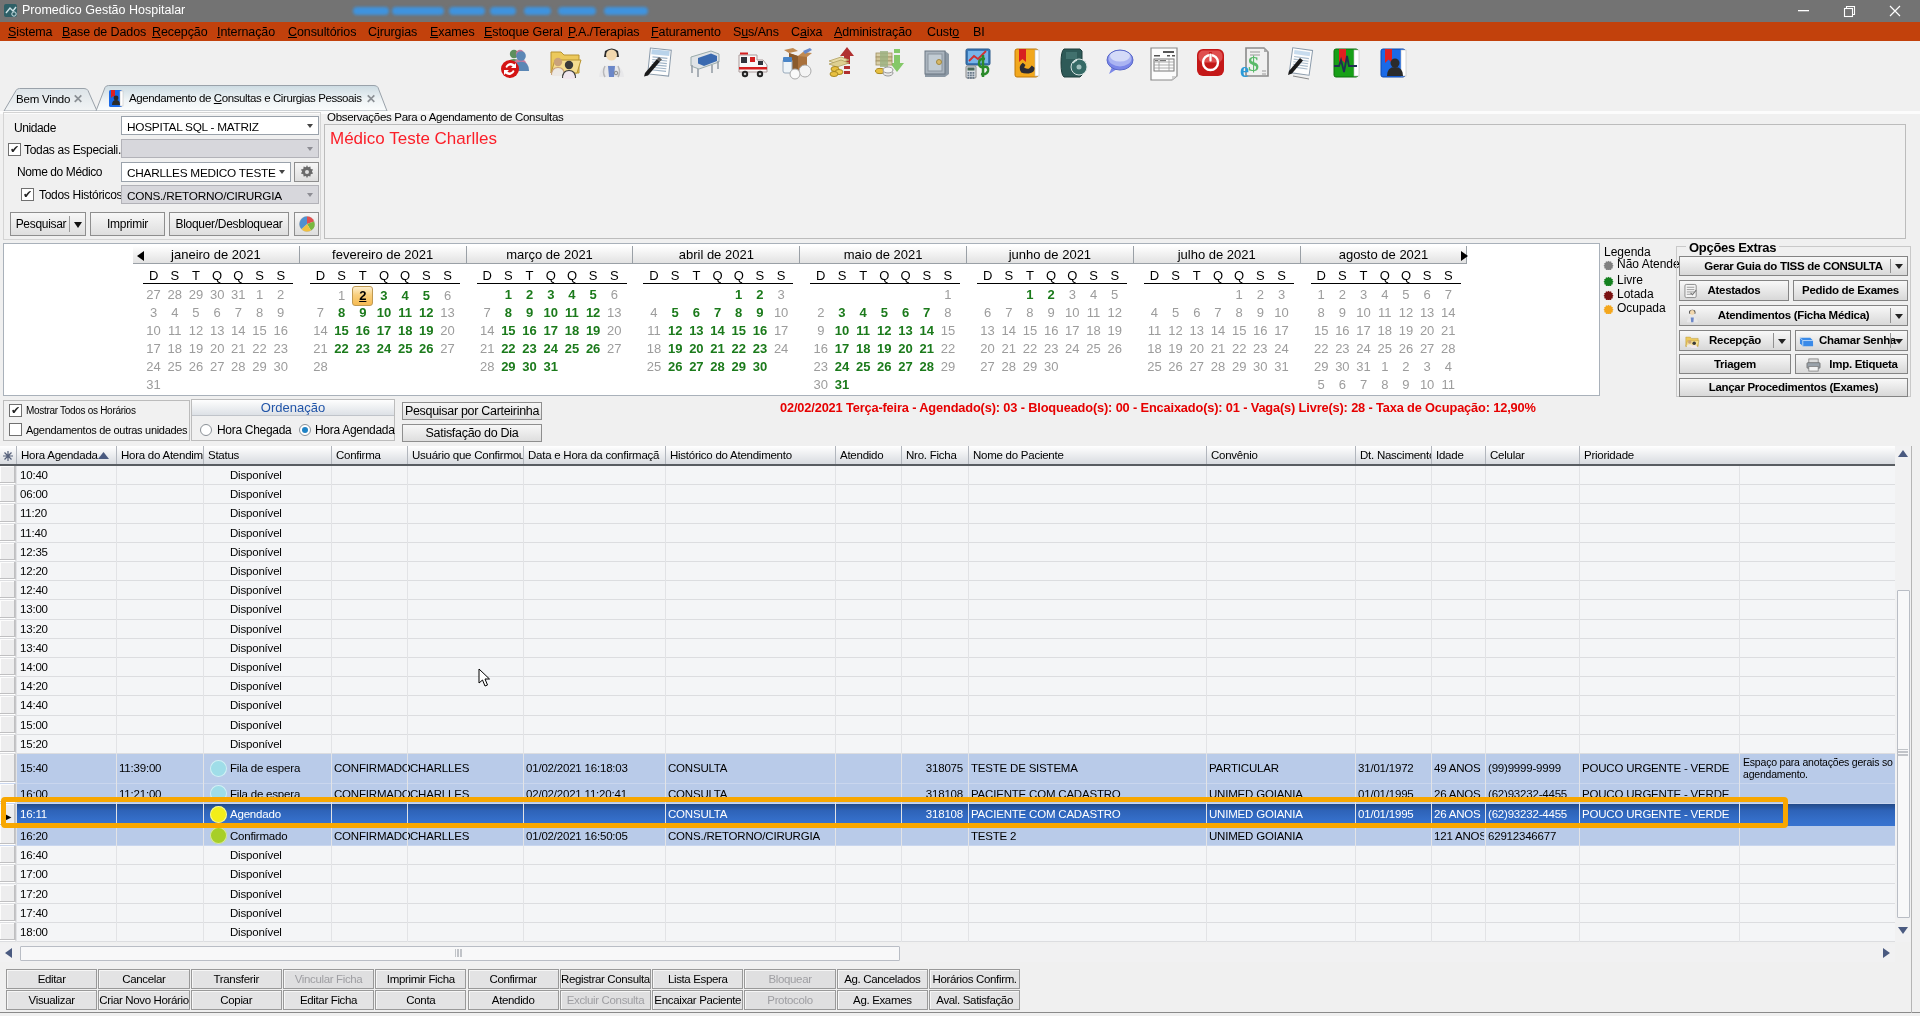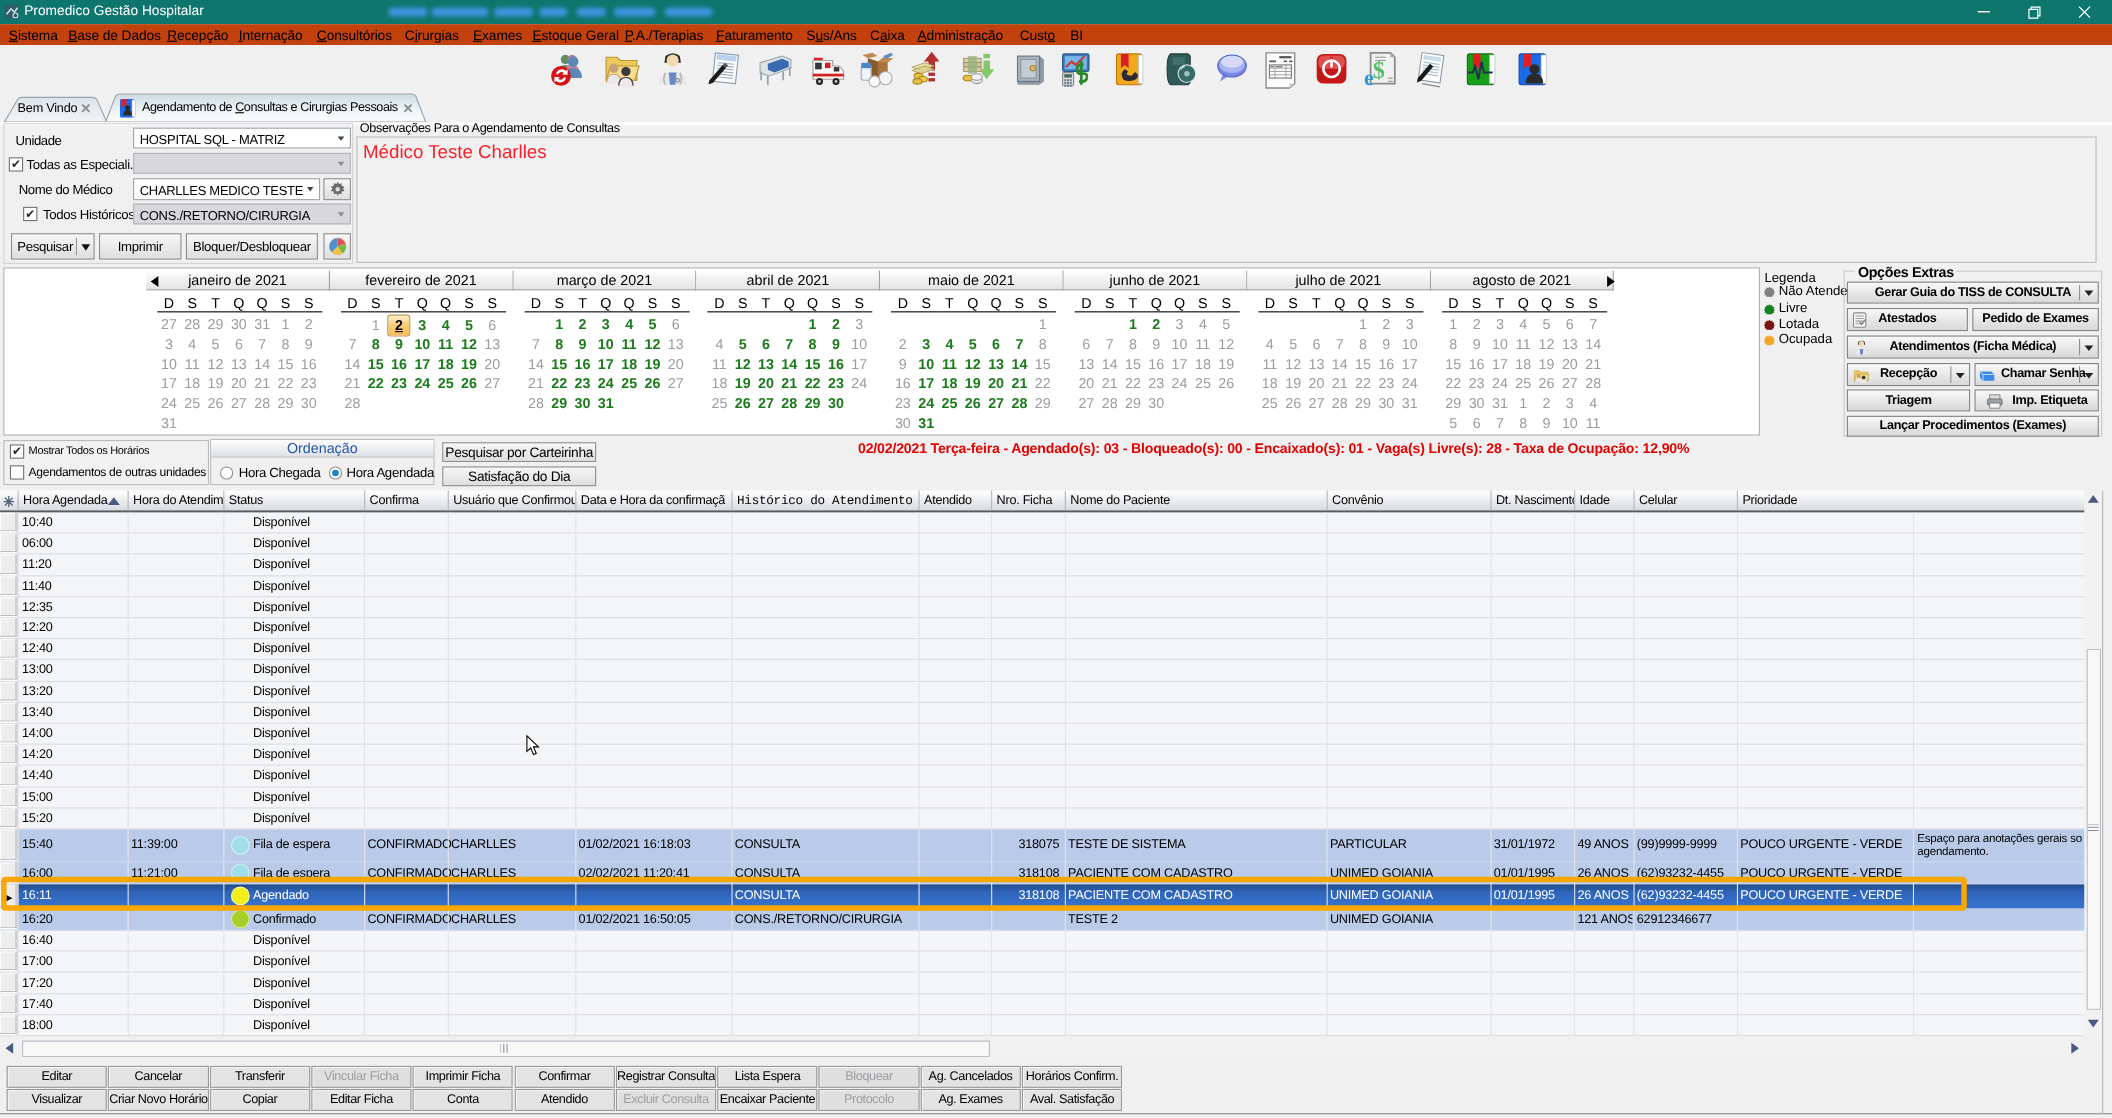--- a/index.html
+++ b/index.html
@@ -1,19 +1,19 @@
 <!DOCTYPE html>
 <html><head><meta charset="utf-8">
 <style>
 *{margin:0;padding:0;box-sizing:border-box}
 html,body{width:1920px;height:1016px;overflow:hidden;background:#f0f0f0;
  font-family:"Liberation Sans",sans-serif;font-size:12px;color:#000;-webkit-font-smoothing:antialiased}
 .abs{position:absolute}
 
-#tbar{position:absolute;left:0;top:0;width:1920px;height:22px;background:#0f766e}
+#tbar{position:absolute;left:0;top:0;width:1920px;height:22px;background:#737373}
 #tbar .ttl{position:absolute;left:22px;top:3px;color:#fff;font-size:13px}
 .blob{position:absolute;top:7px;height:8px;background:#3f93de;border-radius:4px;filter:blur(1.8px)}
 #appico{position:absolute;left:3px;top:3px;width:16px;height:16px}
 .wbtn{position:absolute;top:0;width:45px;height:22px;color:#fff}
 
 #menu{position:absolute;left:0;top:22px;width:1920px;height:19px;background:#c2410c}
 #menu i{position:absolute;top:3px;font-style:normal;font-size:12.5px;letter-spacing:-0.1px;white-space:pre}
 #menu u{text-decoration:underline}
 
 #tool{position:absolute;left:0;top:41px;width:1920px;height:46px;background:#f0f0f0}
@@ -524,21 +524,21 @@
 <div class="btn" style="left:402px;top:424px;width:140px;height:18px;line-height:16px;font-size:12.5px">Satisfação do Dia</div>
 <div id="redstats">02/02/2021 Terça-feira - Agendado(s): 03 - Bloqueado(s): 00 - Encaixado(s): 01 - Vaga(s) Livre(s): 28 - Taxa de Ocupação: 12,90%</div>
 <div id="ghead">
 <s style="left:0px;width:16px;border-left:none;"></s>
 <s style="left:16px;width:100px;">Hora Agendada</s>
 <s style="left:116px;width:87px;">Hora do Atendime</s>
 <s style="left:203px;width:128px;">Status</s>
 <s style="left:331px;width:76px;">Confirma</s>
 <s style="left:407px;width:116px;">Usuário que Confirmou</s>
 <s style="left:523px;width:142px;">Data e Hora da confirmaçã</s>
-<s style="left:665px;width:170px;font-family:Liberation Mono, monospace;">Histórico do Atendimento</s>
+<s style="left:665px;width:170px;">Histórico do Atendimento</s>
 <s style="left:835px;width:66px;">Atendido</s>
 <s style="left:901px;width:67px;">Nro. Ficha</s>
 <s style="left:968px;width:238px;">Nome do Paciente</s>
 <s style="left:1206px;width:149px;">Convênio</s>
 <s style="left:1355px;width:76px;">Dt. Nascimento</s>
 <s style="left:1431px;width:54px;">Idade</s>
 <s style="left:1485px;width:94px;">Celular</s>
 <s style="left:1579px;width:160px;">Prioridade</s>
 <s style="left:1739px;width:156px;margin-top:30px;">Observações</s>
 <svg class="abs" style="left:3px;top:5px" width="10" height="10" viewBox="0 0 10 10">

